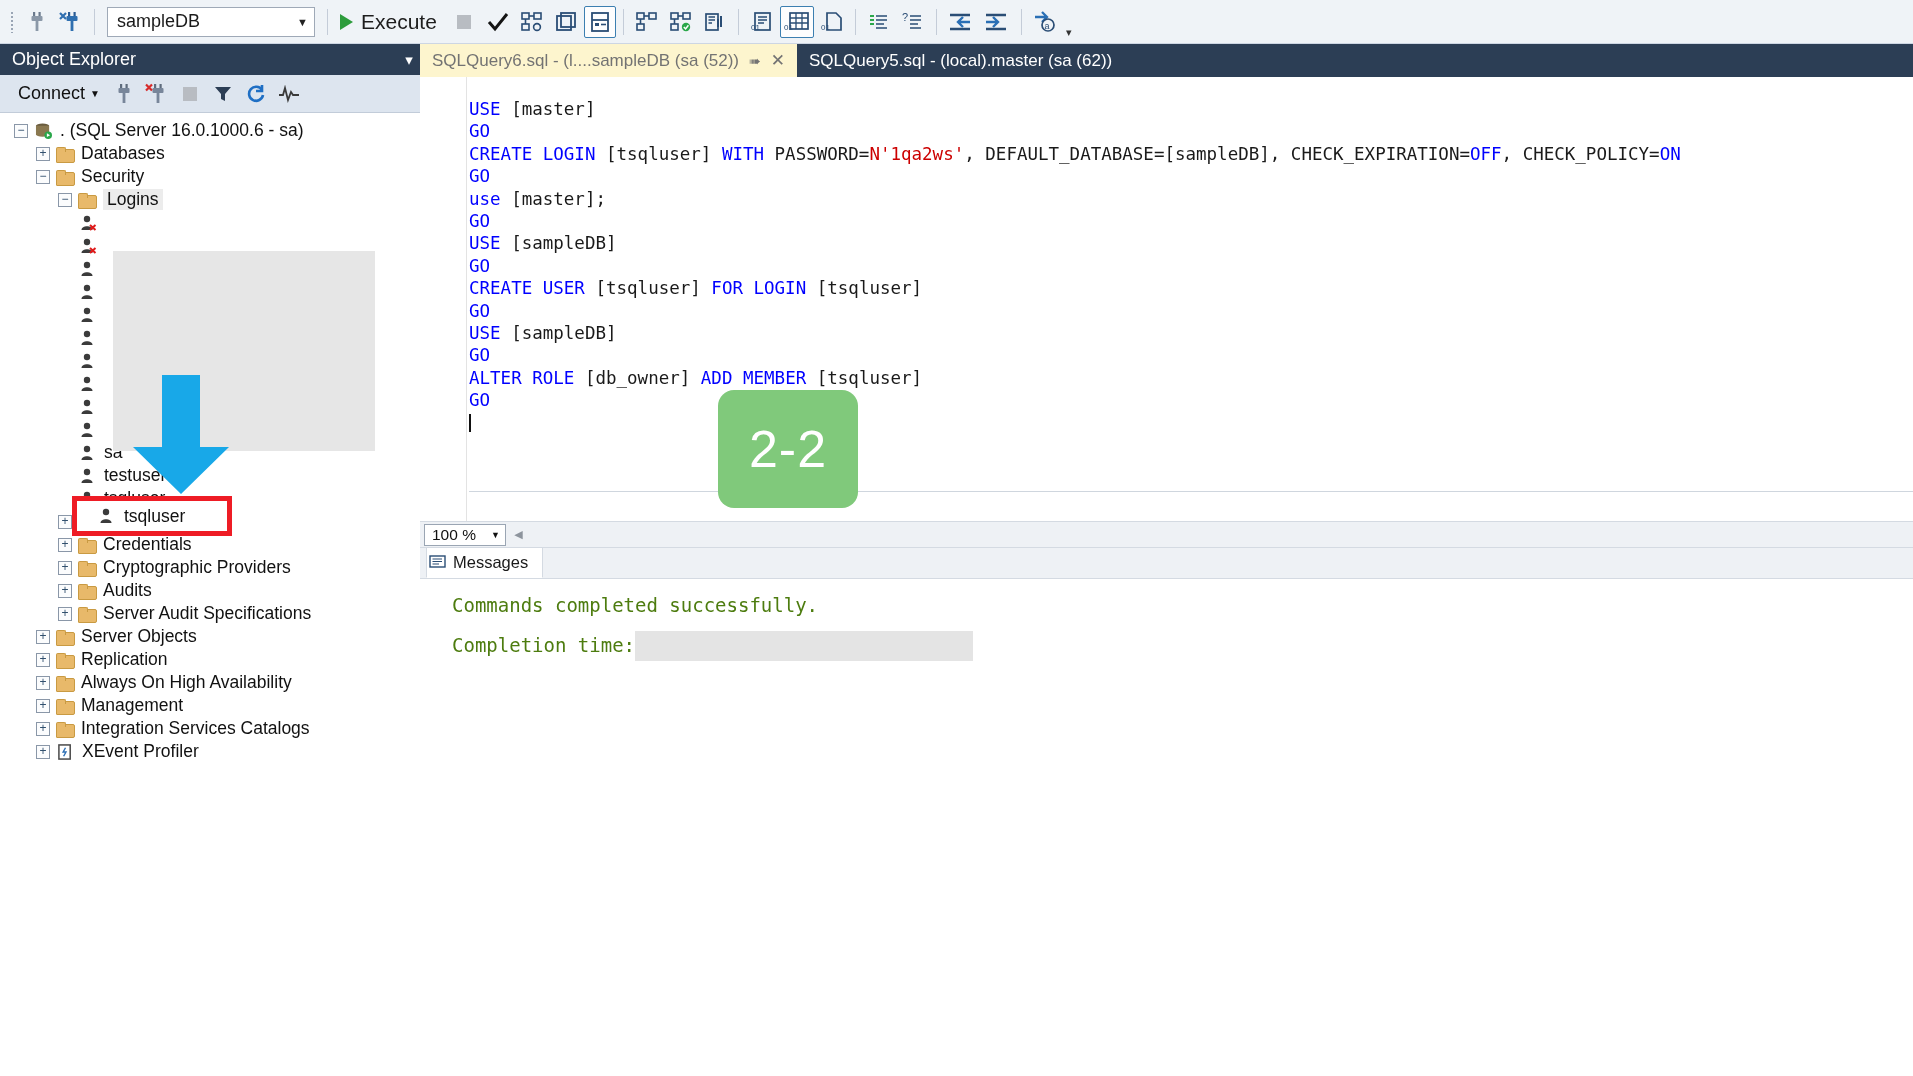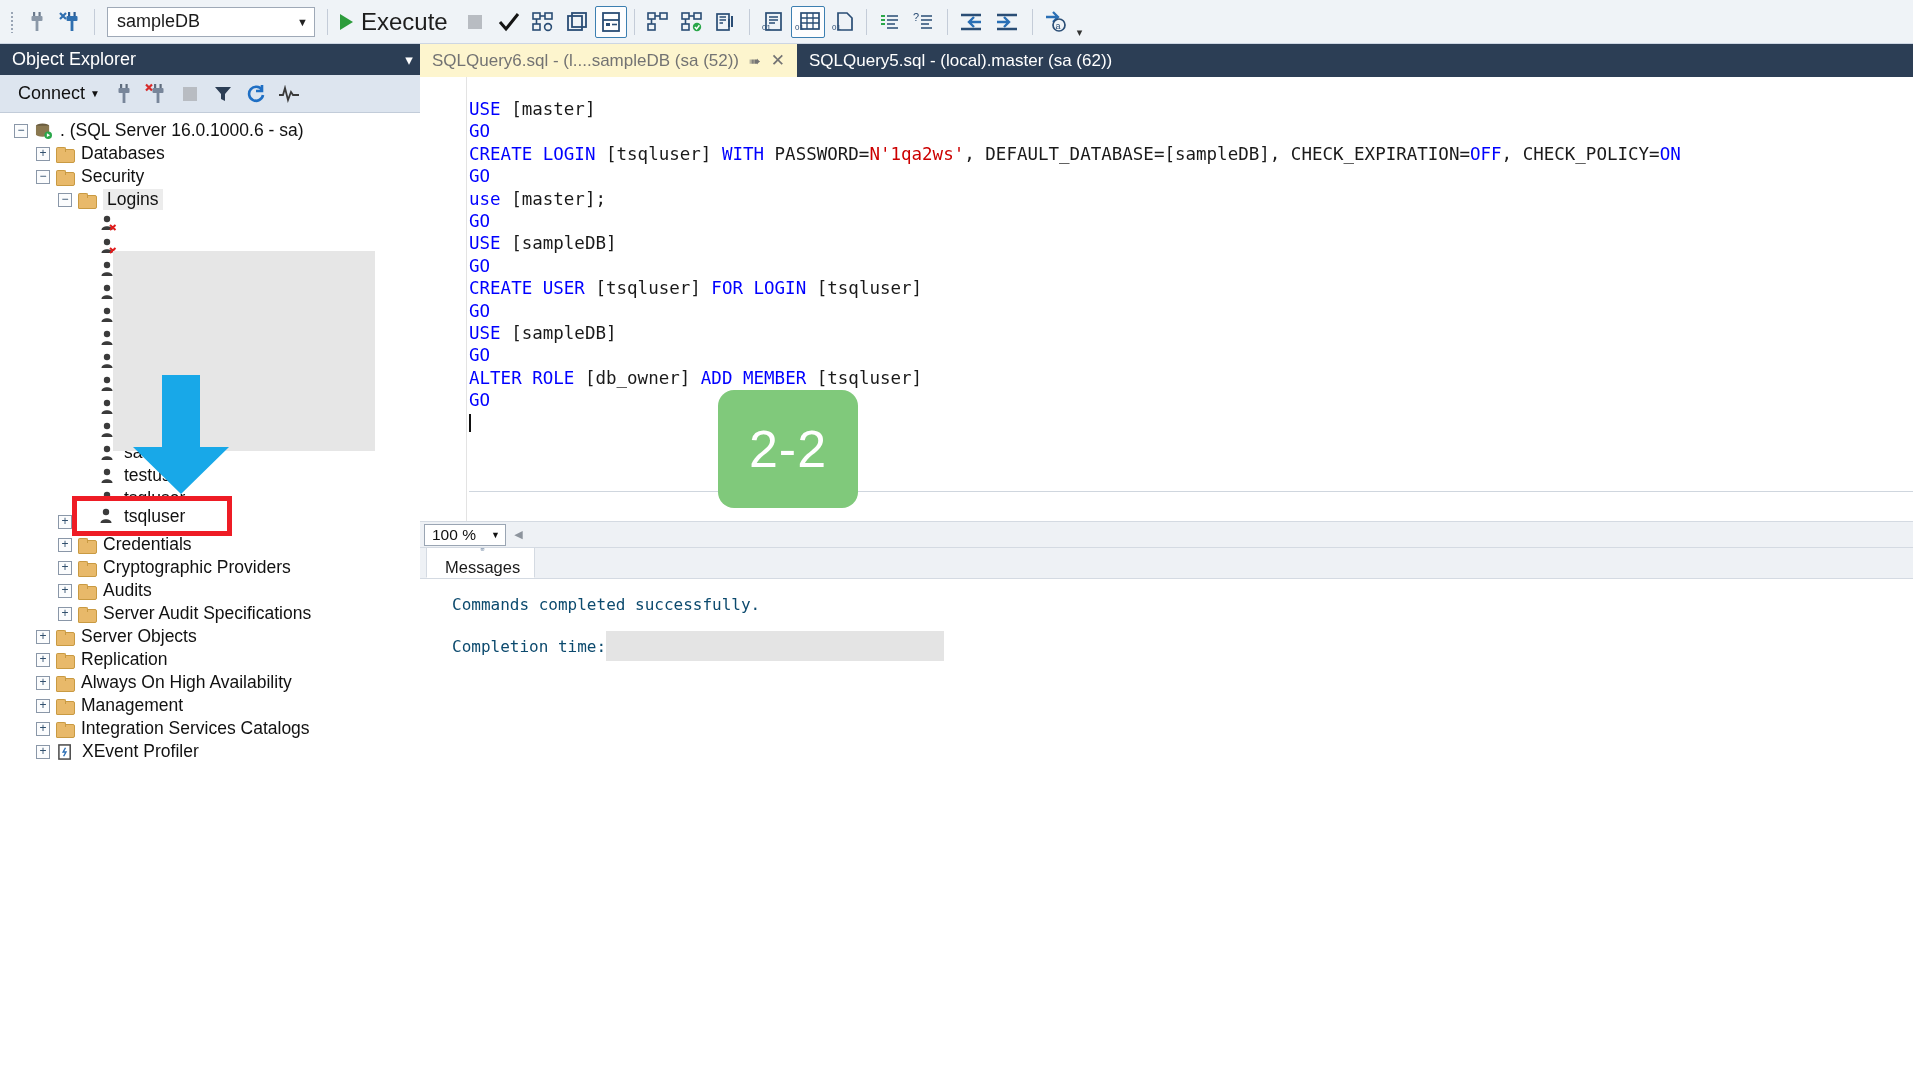--- a/index.html
+++ b/index.html
@@ -42,21 +42,21 @@
     display:flex; align-items:center; justify-content:space-between;
     padding: 0 6px 0 9px; margin-left:6px; margin-right: 6px;
     font-size: 18px; color:#1a1a1a;
   }
   .db-combo .caret { font-size: 11px; color:#222; }
   .execute-wrap { display:flex; align-items:center; gap:8px; padding: 0 10px 0 6px; height:32px; cursor:default;}
   .play-tri {
     width:0;height:0;border-left:13px solid #2d9c3c;
     border-top:8px solid transparent;border-bottom:8px solid transparent;
   }
-  .execute-label { font-size:24px; color:#1d1d1d; }
+  .execute-label { font-size:21px; color:#1d1d1d; }
   .gray-sq { width:14px;height:14px;background:#b8bcc2; }
   .ovf { font-size:11px;color:#333;margin-left:2px;align-self:flex-end;padding-bottom:4px;}
 
   
   svg.ic { display:block; }
 
   
   .oe {
     position:absolute; left:0; top:44px; width:472px; height:1032px;
     background:#fff; border-right:2px solid #2c3e55;
@@ -93,21 +93,21 @@
   }
   .folder:after{
     content:""; position:absolute;left:0;top:0px;width:8px;height:4px;
     background:#e8b96a;border:1px solid #c99a42;border-bottom:none;border-radius:2px 2px 0 0;
   }
   .ico-srv{width:19px;height:16px;flex:none;margin-right:7px;}
   .ico-user{width:17px;height:16px;flex:none;margin-right:7px;}
   .node-label.sel { background:#ececec; padding:0 4px; }
 
   
-  .i0{padding-left:14px;} .i1{padding-left:36px;} .i2{padding-left:58px;} .i3{padding-left:100px;}
+  .i0{padding-left:14px;} .i1{padding-left:36px;} .i2{padding-left:58px;} .i3{padding-left:80px;}
 
   .login-mask {
     position:absolute; left:113px; top:207px; width:262px; height:200px;
     background:#e6e6e6;
   }
 
   
   .red-box {
     position:absolute; left:72px; top:452px; width:160px; height:40px;
     border:5px solid #ee1c25; background:#fff; z-index:25;
@@ -178,27 +178,27 @@
   .hs-track{flex:1;height:22px;background:#eef1f5;}
 
   .results{
     position:absolute;left:0;top:504px;right:0;bottom:0;background:#fff;
   }
   .msg-tabs{
     height:31px;background:#eef1f5;border-bottom:1px solid #d4dae2;
     display:flex;align-items:flex-end;
   }
   .msg-tab{
-    height:31px;display:flex;align-items:center;gap:7px;padding:0 14px 0 18px;
+    height:31px;display:flex;align-items:center;gap:7px;padding:0 14px 0 2px;
     background:#fff;border:1px solid #d4dae2;border-bottom:1px solid #fff;
-    font-size:16.5px;color:#1a1a1a;cursor:default;margin-left:6px;flex-direction:column;
+    font-size:16.5px;color:#1a1a1a;cursor:default;margin-left:6px;
   }
   .msg-body{
     position:absolute;left:0;top:31px;right:0;bottom:0;background:#fff;
-    font-family:"DejaVu Sans Mono", monospace;font-size:16px;color:#0c4a6e;
+    font-family:"DejaVu Sans Mono", monospace;font-size:19px;color:#4d7c0f;
     padding:14px 0 0 32px; line-height:24px;
   }
   .msg-redact{
     display:inline-block;width:338px;height:30px;background:#e4e4e4;vertical-align:-9px;
   }
 
   
   .badge {
     position:absolute; left:718px; top:390px; width:140px; height:118px;
     background:#80c97b; border-radius:16px;

